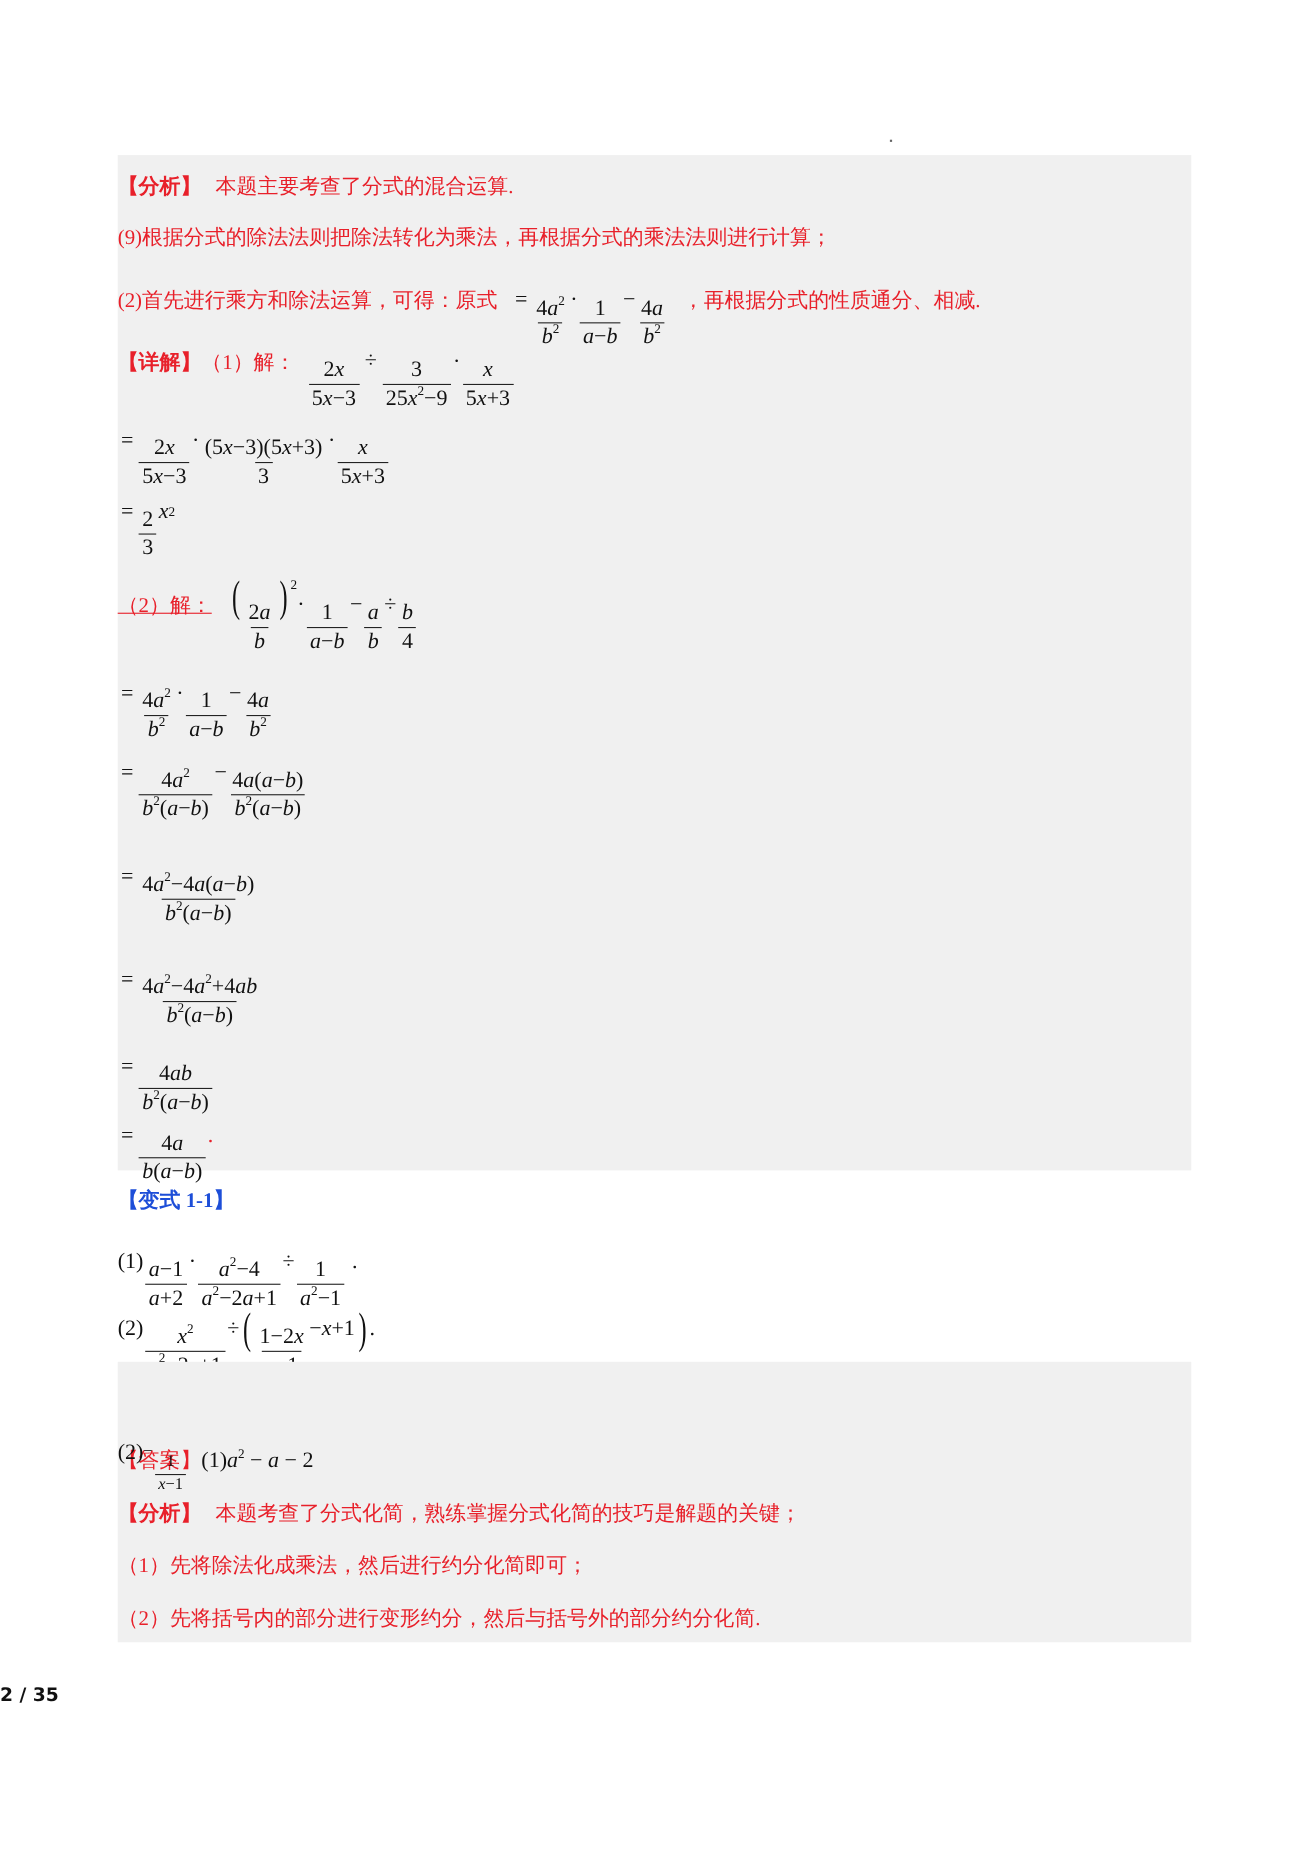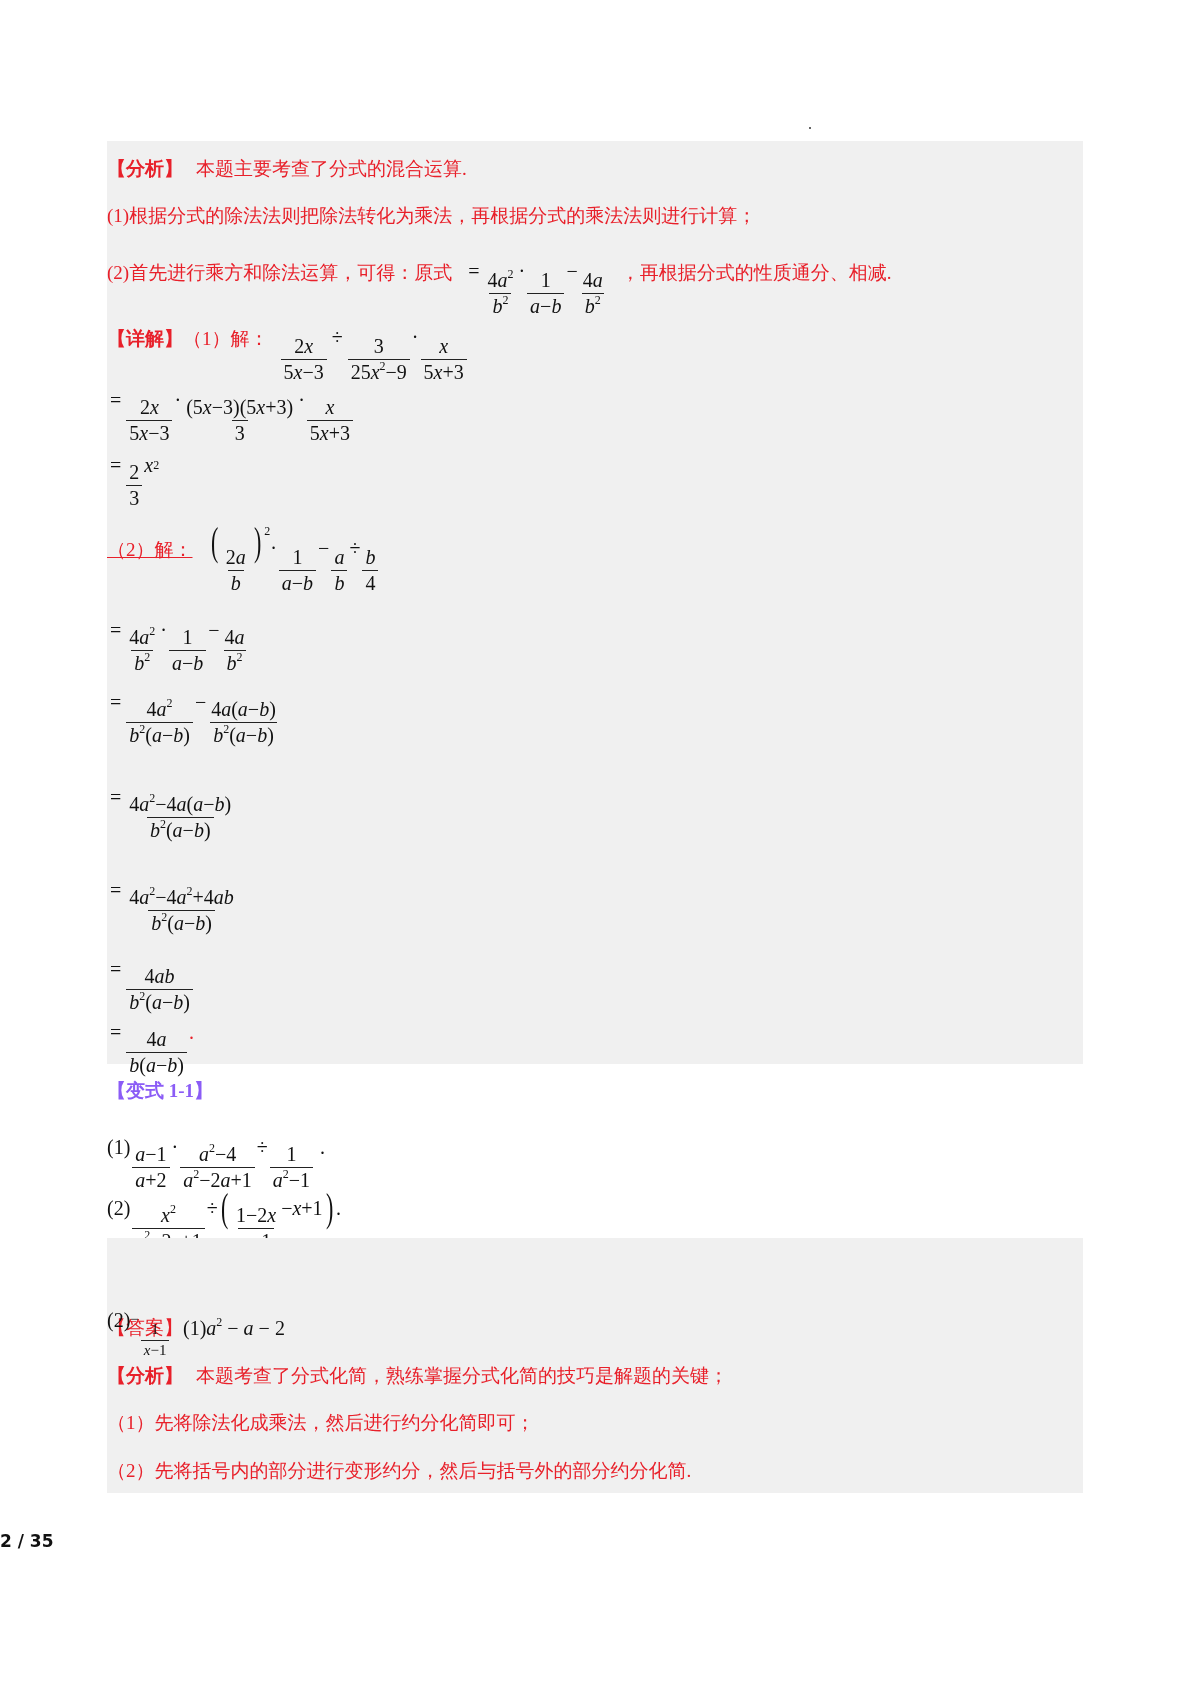--- a/index.html
+++ b/index.html
@@ -2,21 +2,21 @@
 <html><head>
 <meta charset="utf-8">
 <style>
   html, body { margin:0; padding:0; background:#ffffff; }
   body { width:1190px; height:1683px; position:relative; overflow:hidden;
          font-family:"Liberation Serif","DejaVu Serif",serif; color:#111; }
   .dot { position:absolute; left:809px; top:127px; width:2px; height:2px; background:#666; }
   .gray { position:absolute; left:107px; width:976px; background:#f0f0f0; }
   .line { position:absolute; left:107px; display:flex; align-items:center; white-space:nowrap; font-size:19px; }
   .red { color:#e8202a;gap:13px; }
-  .blue { color:#8b5cf6; font-weight:bold; }
+  .blue { color:#1d4ed8; font-weight:bold; }
   .bracket { font-weight:bold; }
   .m { font-family:"Liberation Serif","DejaVu Serif",serif; font-size:20px; color:#111; }
   .m i { font-style:italic; }
   .frac { display:inline-flex; flex-direction:column; align-items:center; vertical-align:middle; margin:0 2px; }
   .frac .num { padding:0 3px 2px; line-height:1.05;margin-top:40px; }
   .frac .den { padding:2px 3px 0; line-height:1.05; border-top:1.2px solid #222; }
   sup { font-size:12px; vertical-align:9px; line-height:0; }
   .op { margin:0 3px; }
   .big { font-size:40px; font-weight:200; line-height:1; transform:scaleX(0.55); display:inline-block; }
   .small .frac, .small { font-size:15px; }
@@ -29,41 +29,41 @@
 <div class="dot"></div>
 
 <div class="gray" style="top:141px;height:923px;"></div>
 
 <div class="line red" style="top:154px;height:30px;">
   <span class="bracket">【分析】</span>
   <span>本题主要考查了分式的混合运算.</span>
 </div>
 
 <div class="line red" style="top:201px;height:30px;">
-  <span>(1)根据分式的除法法则把除法转化为乘法，再根据分式的乘法法则进行计算；</span>
+  <span>(9)根据分式的除法法则把除法转化为乘法，再根据分式的乘法法则进行计算；</span>
 </div>
 
 <div class="line red" style="top:245px;height:56px;">
   <span>(2)首先进行乘方和除法运算，可得：原式</span>
   <span class="m">
     <span class="op">=</span><span class="frac">
         <span class="num">4<i>a</i><sup>2</sup></span>
         <span class="den"><i>b</i><sup>2</sup></span>
       </span>·<span class="frac">
         <span class="num">1</span>
         <span class="den"><i>a</i>−<i>b</i></span>
       </span>−<span class="frac">
         <span class="num">4<i>a</i></span>
         <span class="den"><i>b</i><sup>2</sup></span>
       </span>
   </span>
   <span>，再根据分式的性质通分、相减.</span>
 </div>
 
-<div class="line" style="top:310px;height:58px;">
+<div class="line" style="top:300px;height:58px;">
   <span class="red bracket">【详解】</span>
   <span class="red" style="margin-right:10px;">（1）解：</span>
   <span class="m">
     <span class="frac">
         <span class="num">2<i>x</i></span>
         <span class="den">5<i>x</i>−3</span>
       </span><span class="op">÷</span><span class="frac">
         <span class="num">3</span>
         <span class="den">25<i>x</i><sup>2</sup>−9</span>
       </span>·<span class="frac">

